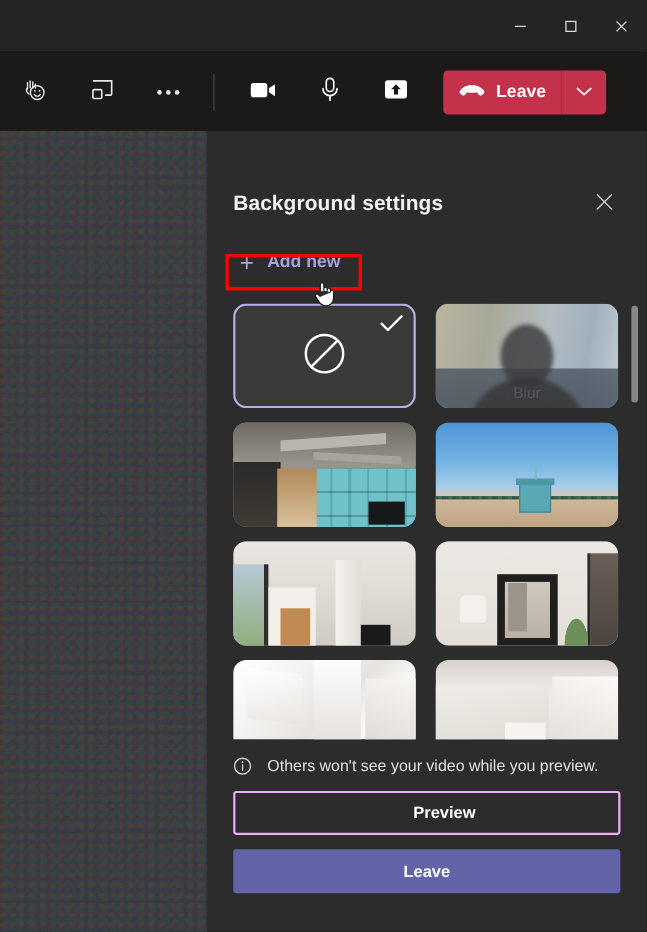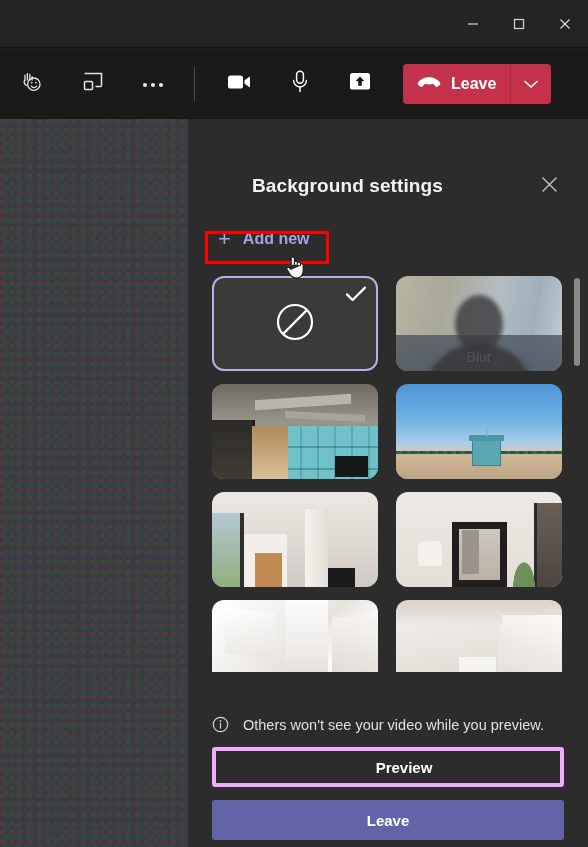--- a/index.html
+++ b/index.html
@@ -86,21 +86,20 @@
     background: #2d2c2c;
     display: flex; flex-direction: column;
   }
   .panel-header {
     display: flex; align-items: center; justify-content: space-between;
     padding: 52px 24px 0 24px;
   }
   .panel-title {
     font-size: 19px; font-weight: bold; color: #f3f2f1;
     letter-spacing: .1px;
-    margin-left: 40px;
   }
   .panel-close {
     width: 30px; height: 30px;
     display: flex; align-items: center; justify-content: center;
     color: #c8c6c4; border-radius: 3px;
   }
 
   .addnew-wrap {
     position: relative;
     padding: 22px 24px 0 24px;
@@ -272,30 +271,30 @@
     position: absolute; top: 2px; left: 0;
     width: 6px; height: 88px;
     background: #8a8886; border-radius: 3px;
   }
 
   
   .footer { padding: 0 24px; }
   .note {
     display: flex; align-items: center; gap: 14px;
     padding: 16px 0 14px 0;
-    color: #e1dfdd; font-size: 14.5px; margin-top: 28px;
+    color: #e1dfdd; font-size: 14.5px;
   }
   .note .i { color: #d6d4d2; flex: 0 0 auto; display:flex; }
   .btn {
     width: 352px; height: 40px;
     display: flex; align-items: center; justify-content: center;
     font-size: 15px; font-weight: bold; border-radius: 3px;
   }
   .btn-secondary {
-    background: #2d2c2c; color: #ffffff; border: 4px solid #f0abfc;
+    background: #2d2c2c; color: #ffffff; border: 2px solid #f0abfc;
     margin-bottom: 13px;
     padding-left: 32px;
   }
   .btn-primary { background: #6264a7; color: #ffffff; }
 </style>
 </head>
 <body>
 
 <div class="app">
 

